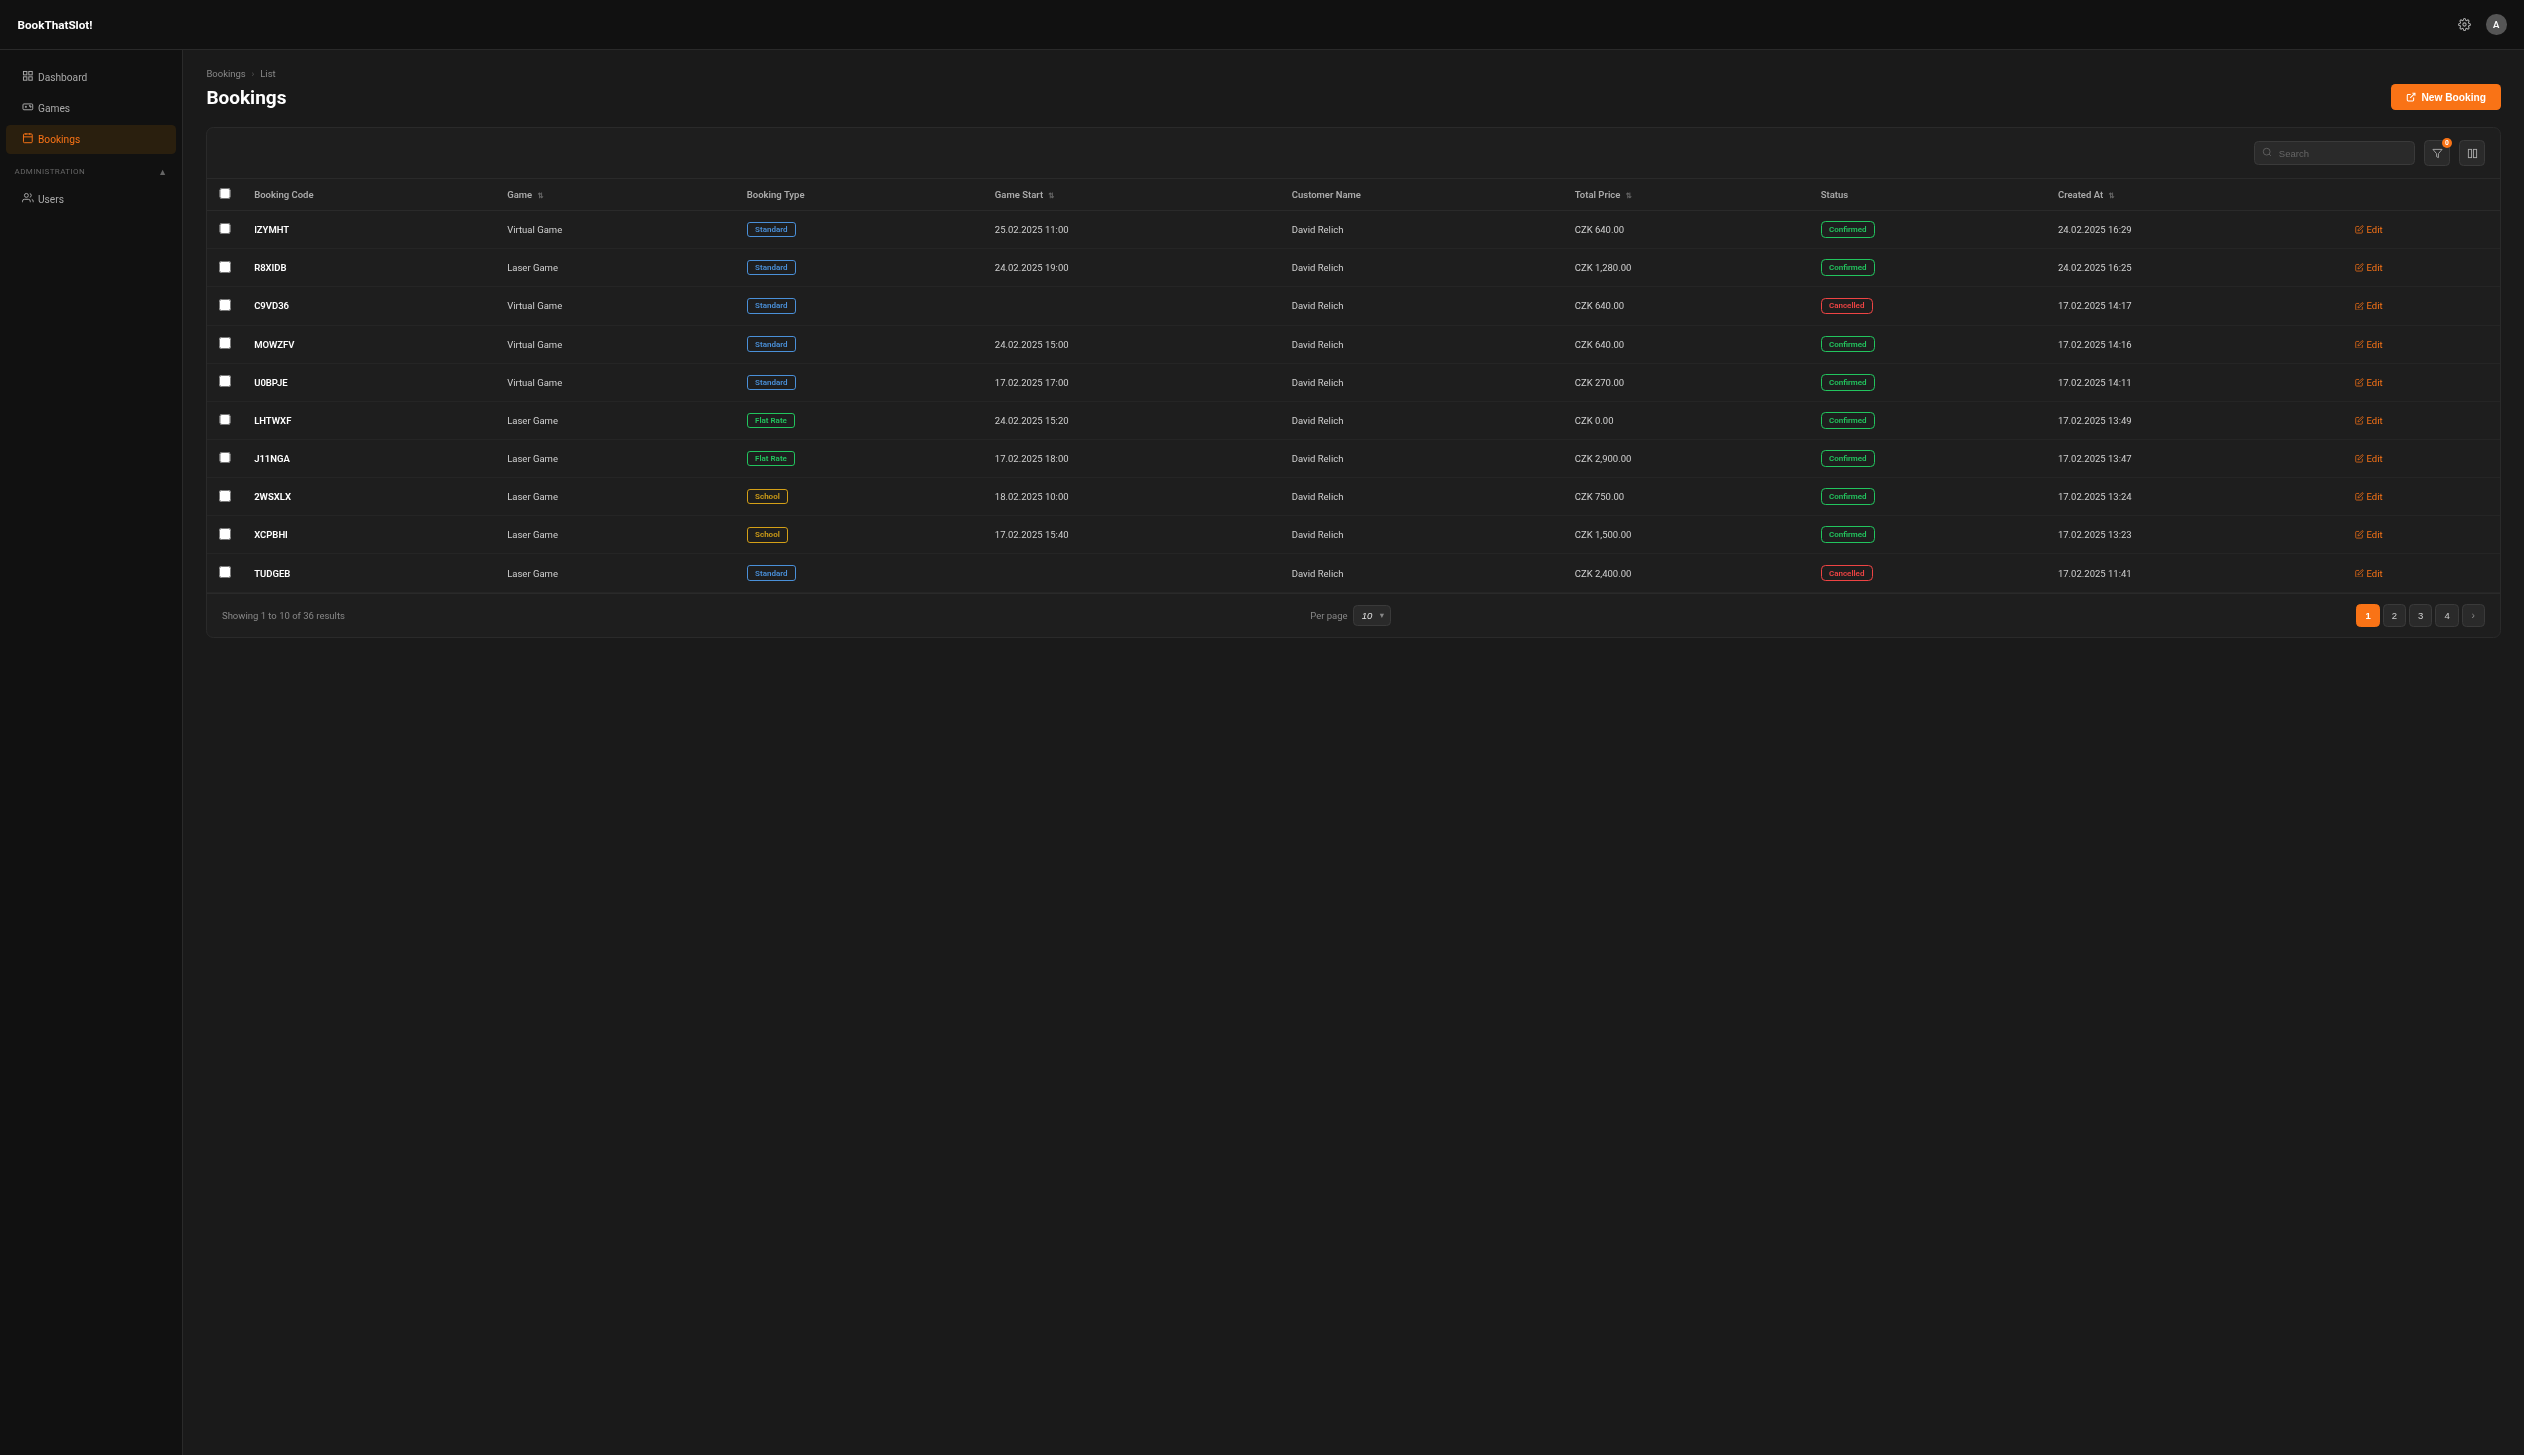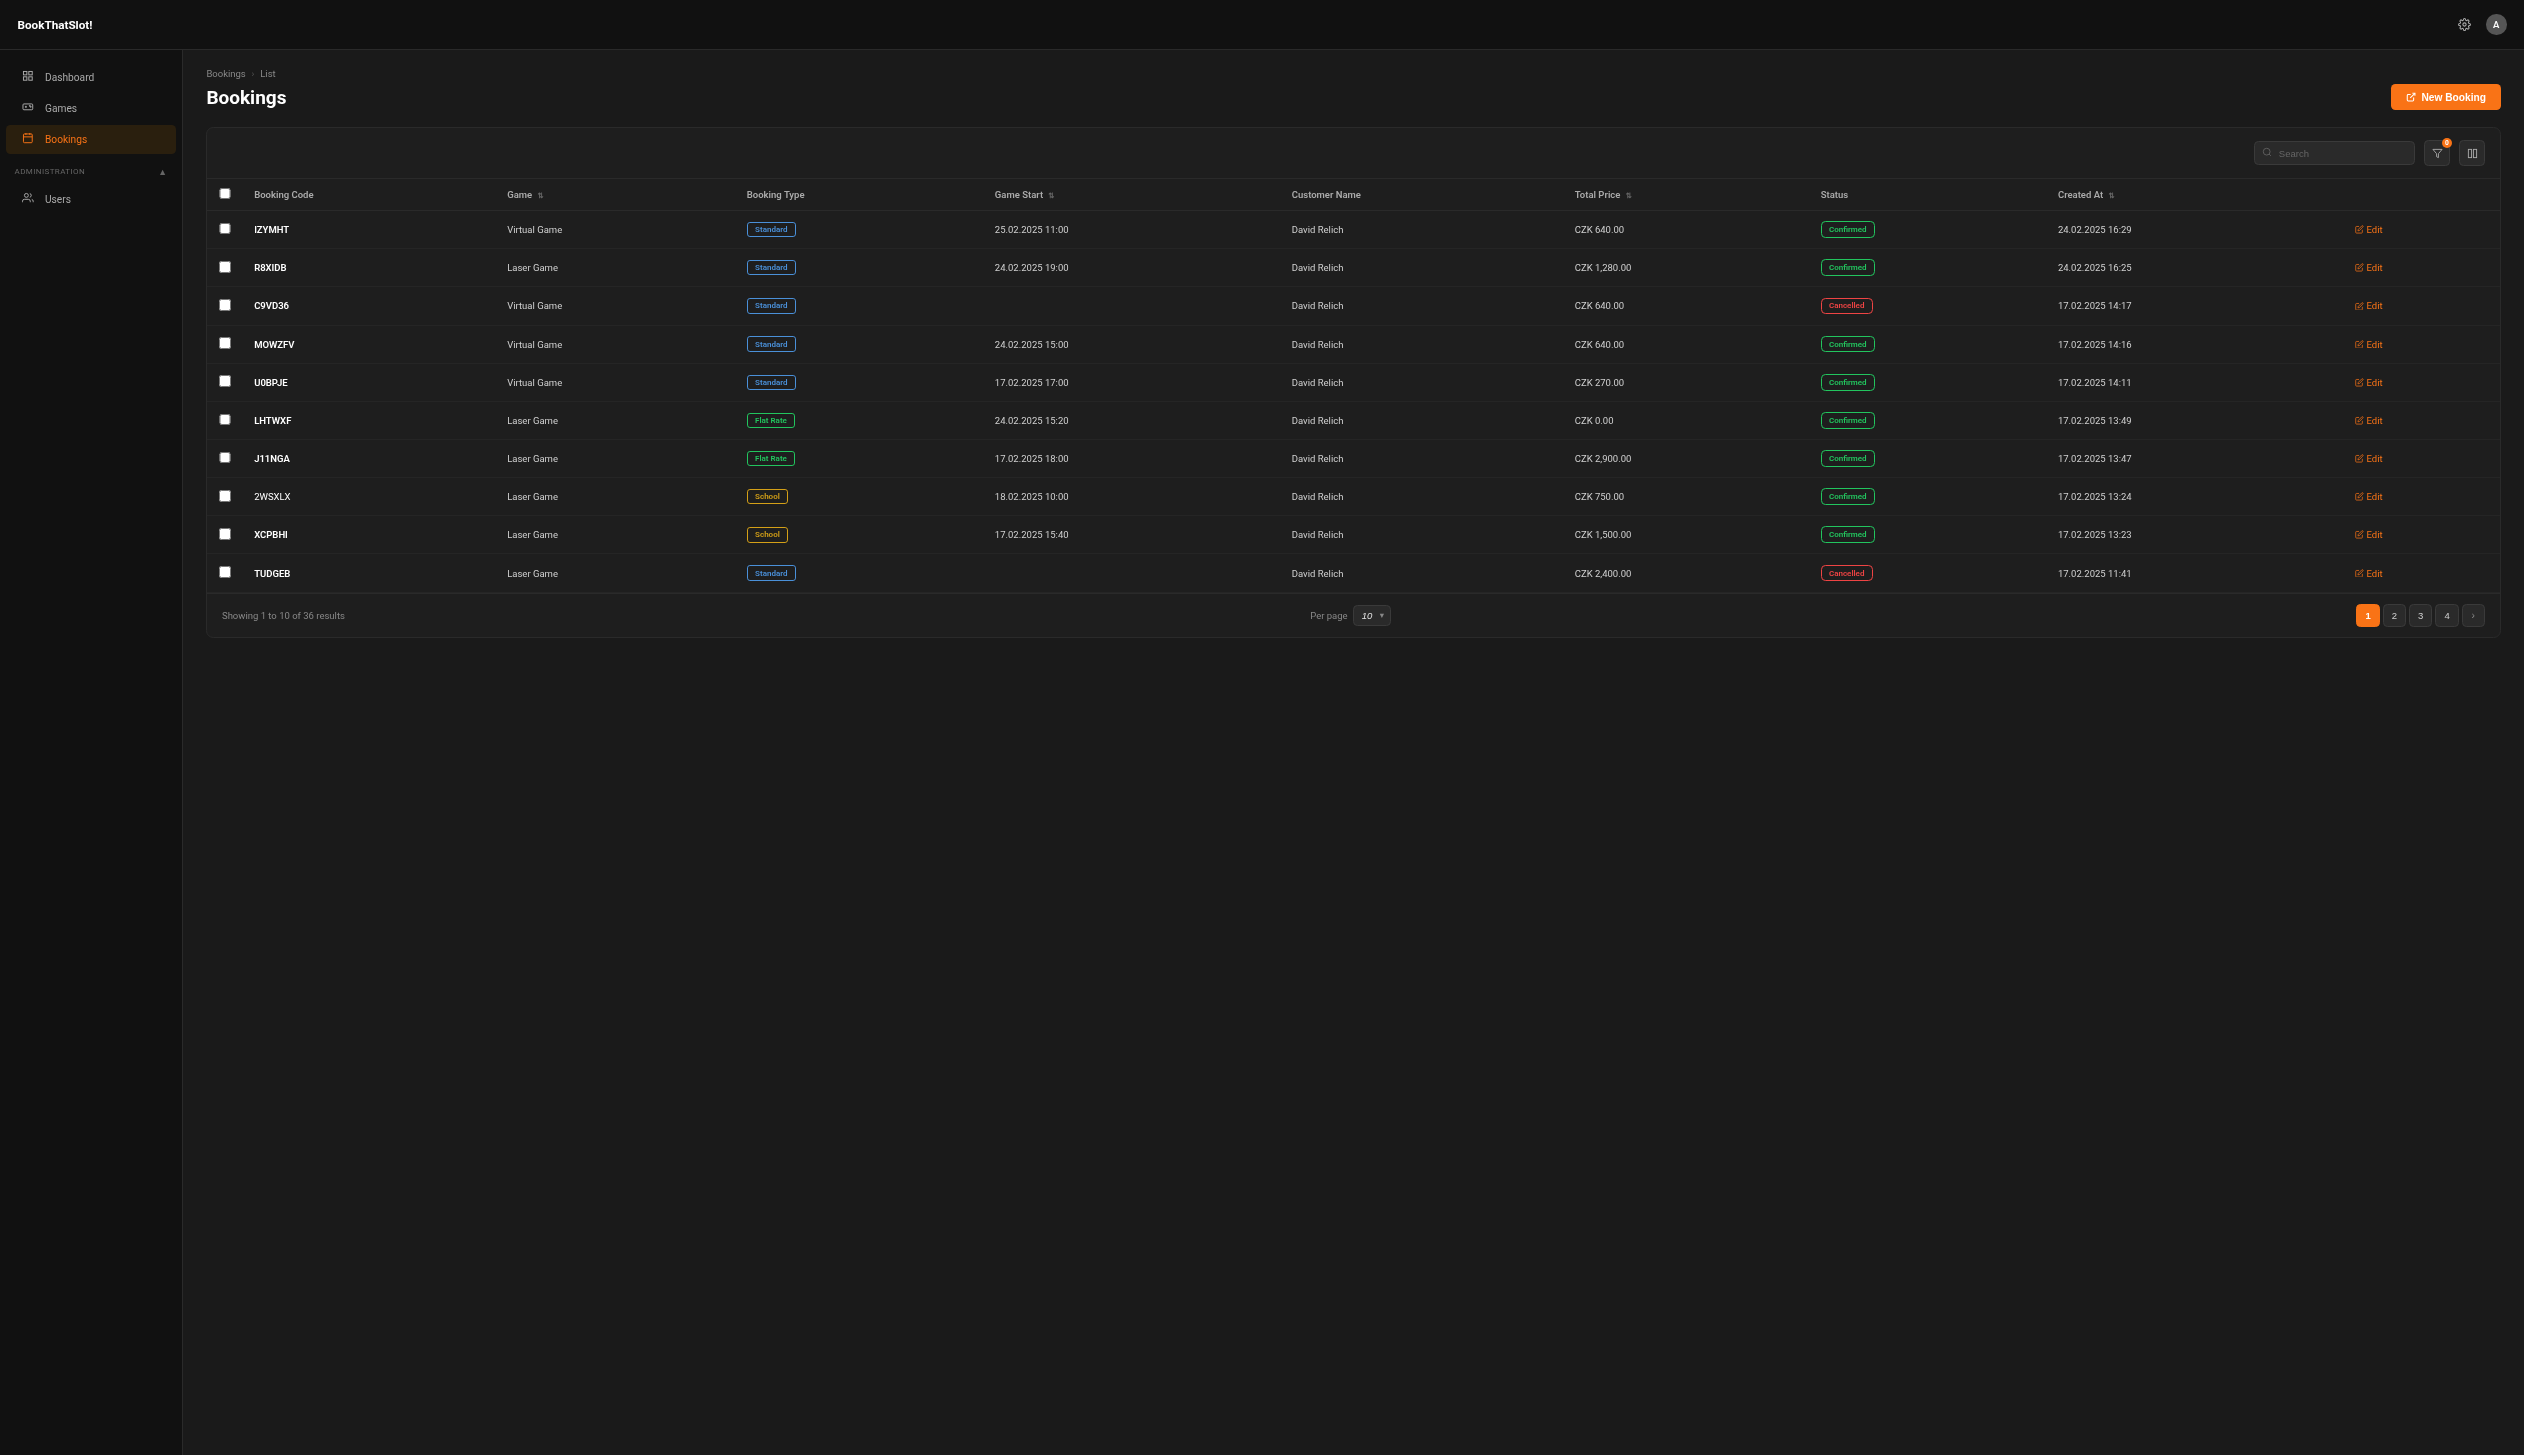--- a/index.html
+++ b/index.html
@@ -64,21 +64,21 @@
     .sidebar {
       width: 183px;
       min-width: 183px;
       background: #111;
       border-right: 0.7px solid #2a2a2a;
       padding: 11.7px 0;
     }
     .sidebar-item {
       display: flex;
       align-items: center;
-      gap: 10px;
+      gap: 3px;
       padding: 7.3px 14.6px;
       cursor: pointer;
       color: #aaa;
       font-size: 10.2px;
       transition: background 0.15s;
       border-radius: 4.4px;
       margin: 1.5px 5.8px;
     }
     .sidebar-item.active {
       background: #2a1f0e;
@@ -705,21 +705,21 @@
           <path d="M18.5 2.5a2.121 2.121 0 0 1 3 3L12 15l-4 1 1-4 9.5-9.5z"></path>
         </svg>
         Edit
       </span>
     </td>
   </tr>
             <tr>
     <td class="checkbox-cell">
       <input type="checkbox" class="row-checkbox" style="">
     </td>
-    <td style="font-weight:400;color:#fff;">2WSXLX</td>
+    <td style="font-weight:700;color:#fff;">2WSXLX</td>
     <td>Laser Game</td>
     <td>
       <span class="badge badge-school">School</span>
     </td>
     <td>18.02.2025 10:00</td>
     <td>David Relich</td>
     <td>CZK 750.00</td>
     <td>
       <span class="status-badge status-confirmed">Confirmed</span>
     </td>

